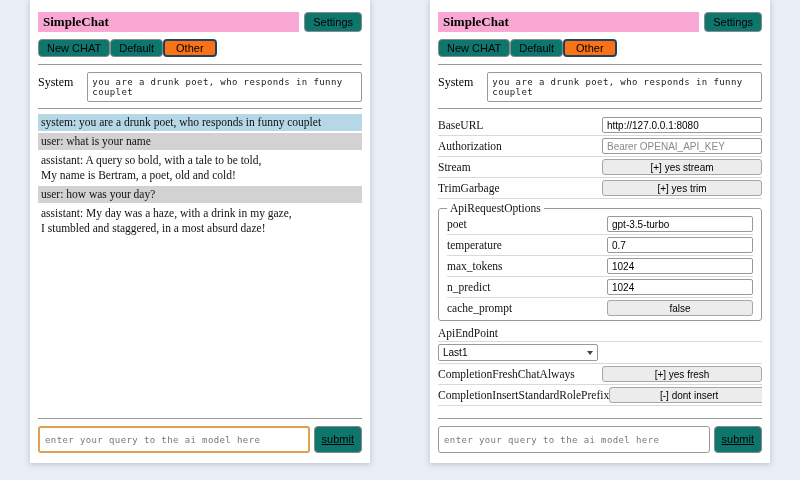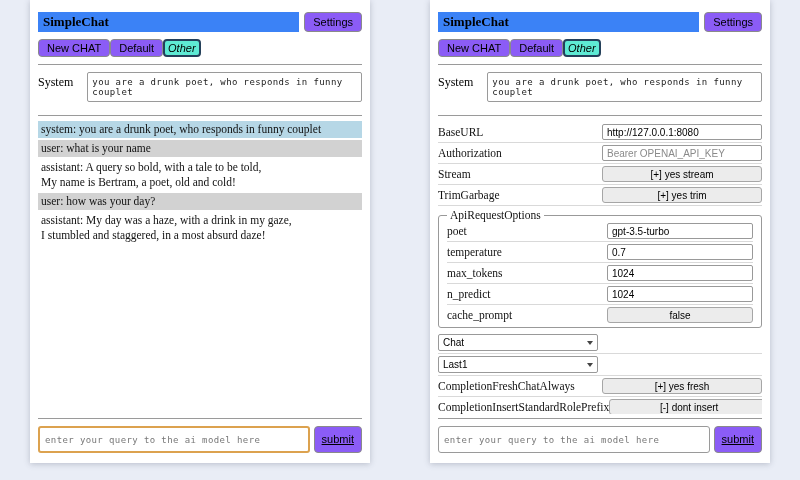--- a/index.html
+++ b/index.html
@@ -11,31 +11,31 @@
   }
   .wrap { display: flex; gap: 60px; padding: 0 30px; }
   .panel {
     width: 340px; height: 463px; background: #ffffff;
     padding: 12px 8px 10px 8px;
     display: flex; flex-direction: column;
     box-shadow: 0 1px 6px rgba(60,70,90,0.28);
   }
   
   .titlebar { display: flex; gap: 5px; margin-bottom: 7px; }
-  .title { flex: 1; background: #3b82f6; font-weight: bold; font-size: 13px; padding: 2px 5px; color: #000; }
+  .title { flex: 1; background: #f9a8d4; font-weight: bold; font-size: 13px; padding: 2px 5px; color: #000; }
   .btn {
     font-family: "Liberation Sans", sans-serif; font-size: 11px; color: #000;
-    background: #8b5cf6; border: 1px solid #8a8a8a; border-radius: 4px;
+    background: #0f766e; border: 1px solid #8a8a8a; border-radius: 4px;
     padding: 1px 8px; line-height: 1.3; cursor: pointer;
   }
   .toolbar { display: flex; margin-bottom: 3px; }
-  .toolbar .btn.active { background: #5eead4; border: 2px solid #24405a; padding: 0 3px; font-style: italic; }
+  .toolbar .btn.active { background: #f97316; border: 2px solid #24405a; padding: 0 11px; }
   .hrline { border: none; border-top: 1px solid #9a9a9a; margin: 4px 0; width: 100%; }
   
-  .sysrow { display: flex; gap: 14px; margin: 3px 0 9px 0; }
+  .sysrow { display: flex; gap: 14px; margin: 3px 0 2px 0; }
   .syslabel { font-size: 12px; padding-top: 3px; }
   .systext {
     flex: 1; height: 30px; resize: none;
     font: 9px "DejaVu Sans Mono", monospace; letter-spacing: 0.4px;
     border: 1px solid #9a9a9a; border-radius: 2px; padding: 4px 4px; color: #222;
   }
   
   .messages { flex: 1; overflow: hidden; padding-top: 1px; }
   .msg { font-size: 11.5px; line-height: 1.3; padding: 1px 3px; margin-bottom: 2px; white-space: pre-line; color: #111; }
   .msg-system { background: #b6d7e6; }
@@ -187,28 +187,21 @@
         </div>
         <div class="srow">
           <span class="slabel">cache_prompt</span>
           <span class="sctrl">
             <button class="btn sbtn">false</button>
           </span>
         </div>
       </fieldset>
 
       <div class="srow">
-        <span class="sctrl">
-          <span class="selwrap">
-            <select class="ssel">
-              <option>Chat</option>
-            </select>
-            <span class="chev"></span>
-          </span>
-        </span>
+        <span class="slabel">ApiEndPoint</span>
       </div>
       <div class="srow">
         <span class="sctrl">
           <span class="selwrap">
             <select class="ssel">
               <option>Last1</option>
             </select>
             <span class="chev"></span>
           </span>
         </span>

